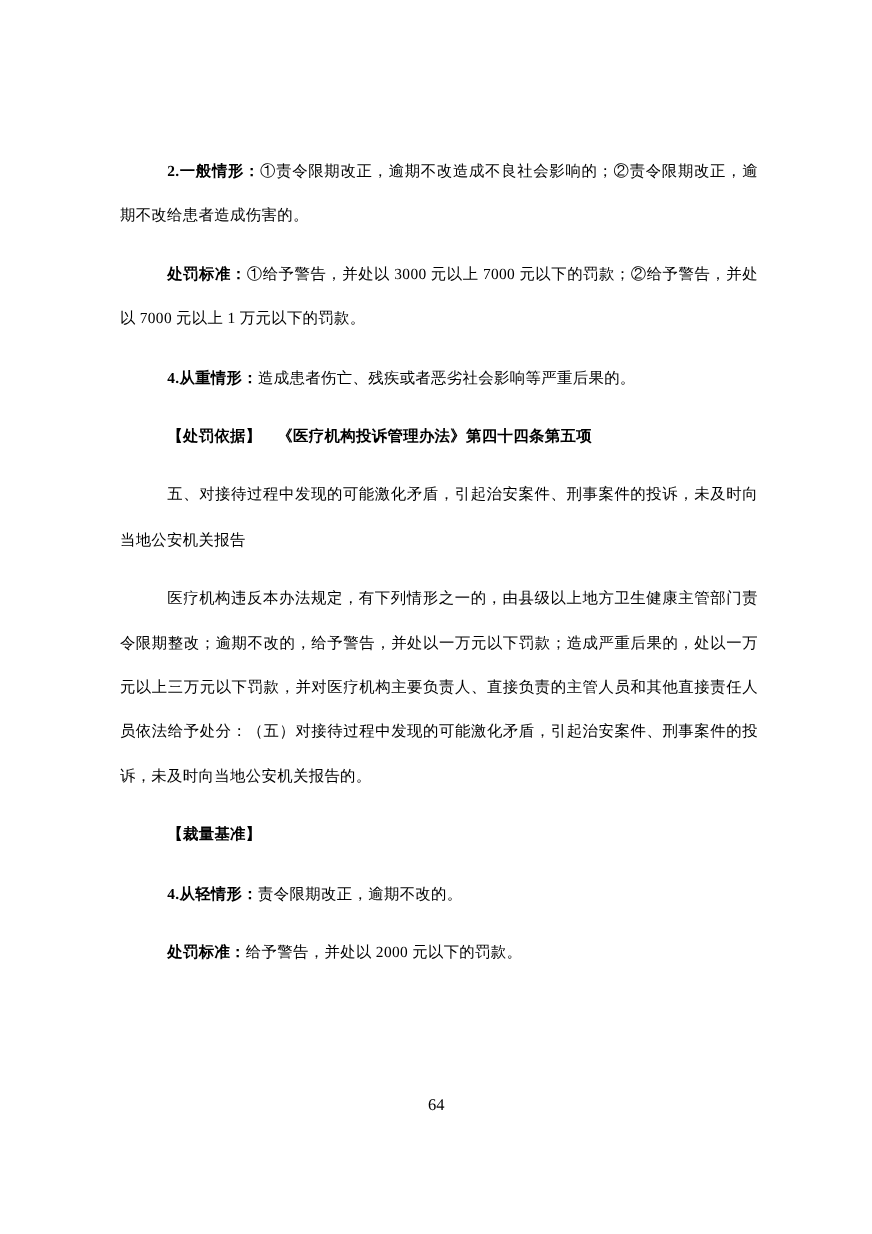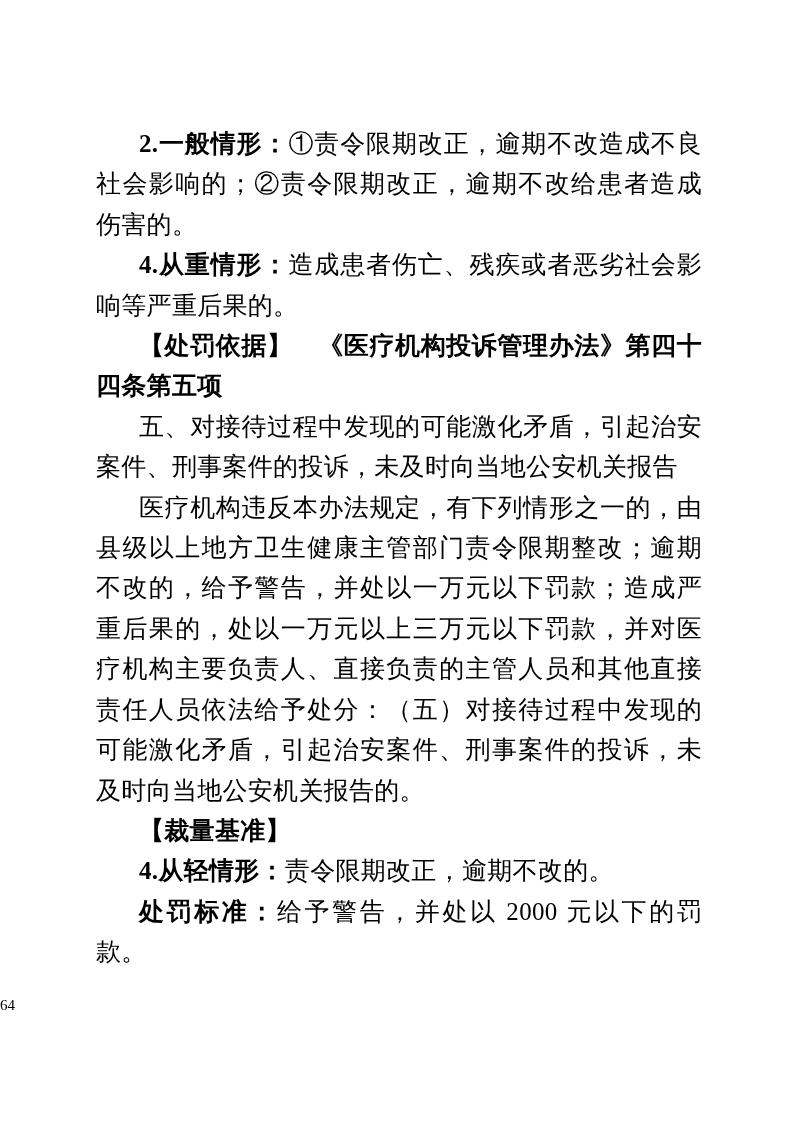--- a/index.html
+++ b/index.html
@@ -16,51 +16,53 @@
     font-family: "Liberation Serif", "DejaVu Serif", serif;
     overflow: hidden;
   }
   .textblock {
     position: absolute;
     left: 96px;
     top: 124px;
     width: 606px;
   }
   .para {
-    margin: 0;
-    font-size: 25px;
+    margin: 13px;
+    font-size: 14px;
     line-height: 40.4px;
     text-align: justify;
     text-indent: 43px;
     word-break: break-all;
     letter-spacing: 0.3px;
   }
   .lead {
     font-weight: bold;
   }
   .para.heading {
     font-weight: bold;
   }
   .footer {
     position: absolute;
     left: 0;
     right: 0;
     top: 997px;
+    text-align: center;
     font-size: 15px;
     color: #000000;
   }
 </style>
 </head>
 <body>
 
 <div class="page">
   <div class="textblock">
 
     <p class="para"><span class="lead">2.一般情形：</span><span>①责令限期改正，逾期不改造成不良社会影响的；②责令限期改正，逾期不改给患者造成伤害的。</span></p>
 
+    <p class="para"><span class="lead">处罚标准：</span><span>①给予警告，并处以 3000 元以上 7000 元以下的罚款；②给予警告，并处以 7000 元以上 1 万元以下的罚款。</span></p>
 
     <p class="para"><span class="lead">4.从重情形：</span><span>造成患者伤亡、残疾或者恶劣社会影响等严重后果的。</span></p>
 
 
     <p class="para heading"><span>【处罚依据】　《医疗机构投诉管理办法》第四十四条第五项</span></p>
 
     <p class="para"><span>五、对接待过程中发现的可能激化矛盾，引起治安案件、刑事案件的投诉，未及时向当地公安机关报告</span></p>
 
     <p class="para"><span>医疗机构违反本办法规定，有下列情形之一的，由县级以上地方卫生健康主管部门责令限期整改；逾期不改的，给予警告，并处以一万元以下罚款；造成严重后果的，处以一万元以上三万元以下罚款，并对医疗机构主要负责人、直接负责的主管人员和其他直接责任人员依法给予处分：（五）对接待过程中发现的可能激化矛盾，引起治安案件、刑事案件的投诉，未及时向当地公安机关报告的。</span></p>
 

